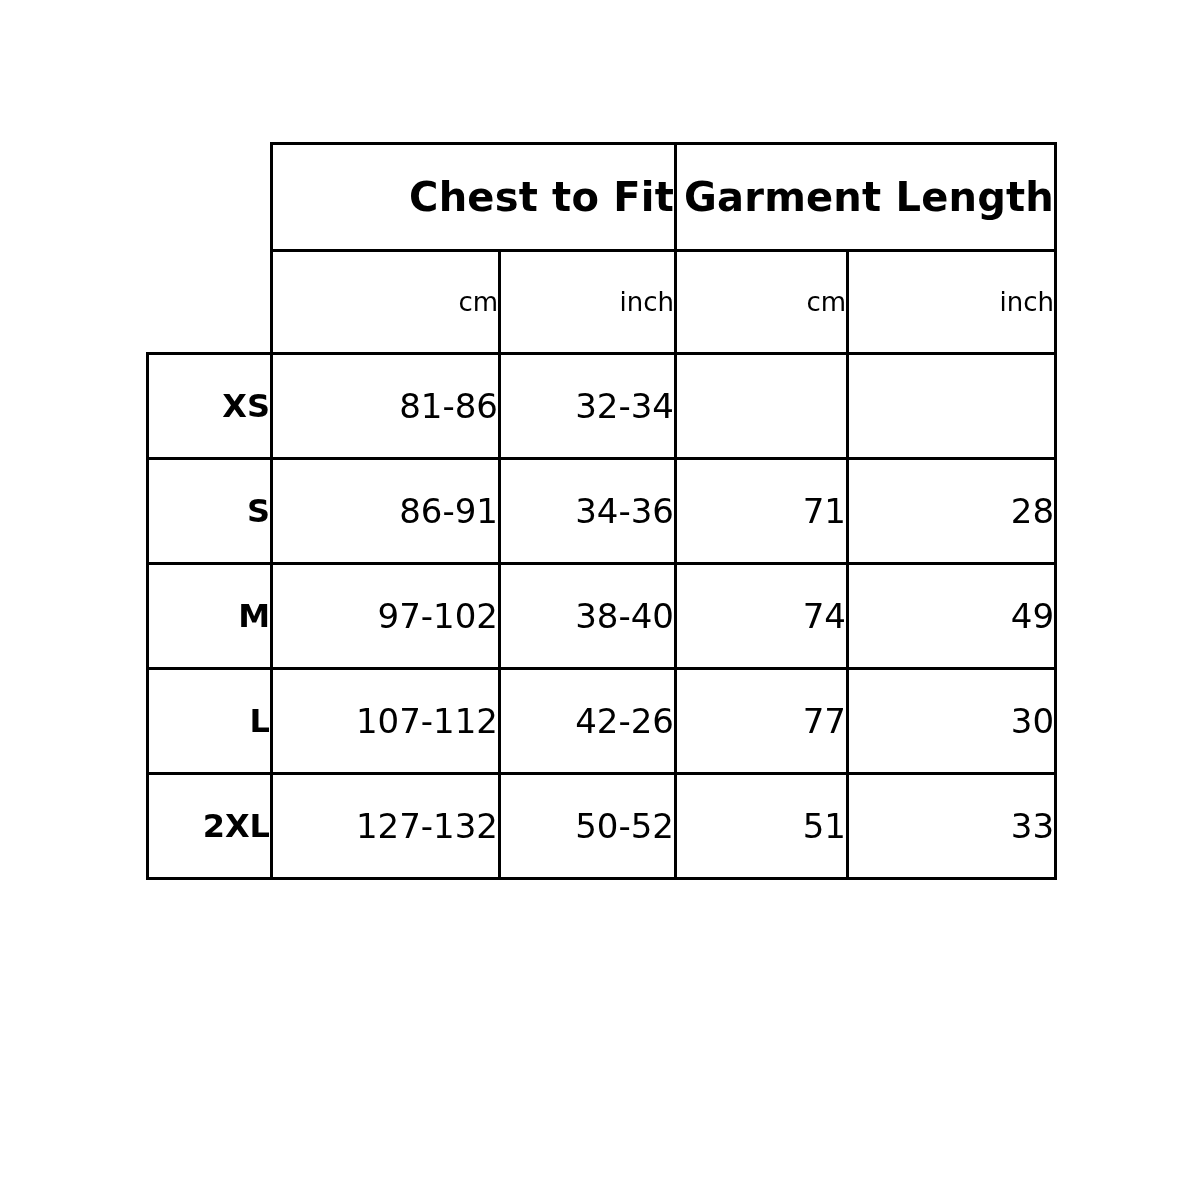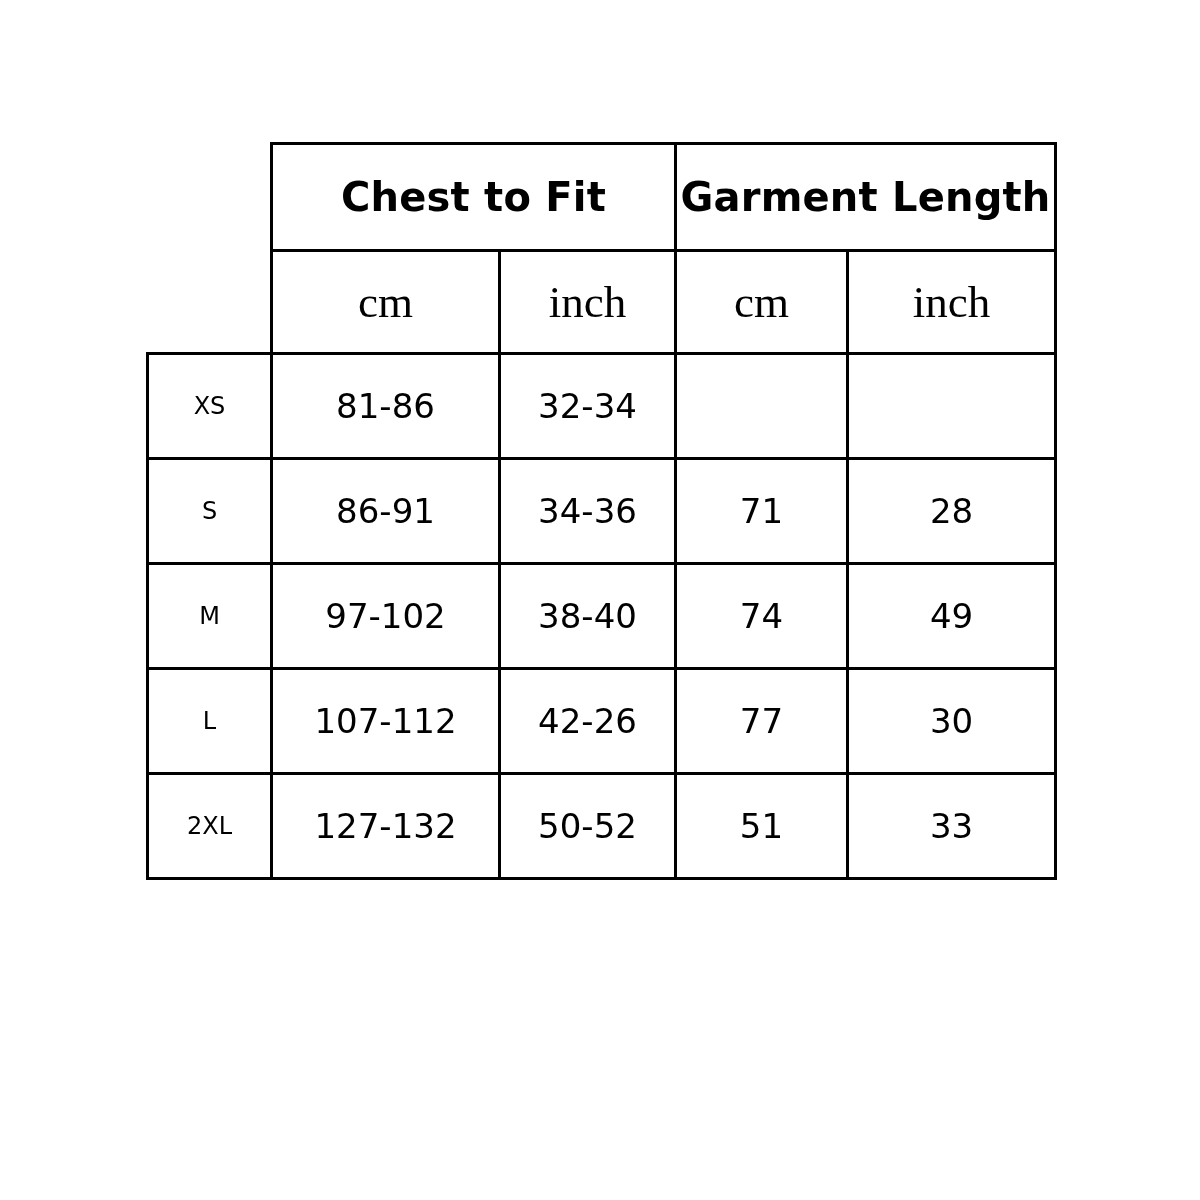--- a/index.html
+++ b/index.html
@@ -24,21 +24,21 @@
     width: 908px;
   }
   table.size-table {
     border-collapse: collapse;
     table-layout: fixed;
     width: 908px;
   }
   table.size-table td,
   table.size-table th {
     border: 3px solid #000000;
-    text-align: center;
+    text-align: right;
     vertical-align: middle;
     color: #000000;
     padding: 0;
   }
   
   col.c-size  { width: 124px; }
   col.c-cm1   { width: 228px; }
   col.c-in1   { width: 176px; }
   col.c-cm2   { width: 172px; }
   col.c-in2   { width: 208px; }
@@ -49,34 +49,33 @@
     font-size: 40px;
     font-weight: bold;
     letter-spacing: 0.2px;
   }
   .no-border {
     border: none !important;
   }
   
   .unit-row td {
     height: 100px;
-    font-size: 45px;
+    font-size: 26px;
     font-weight: normal;
     color: #2b2b2b;
-    font-family: Liberation Serif, serif;
   }
   
   .body-row td {
     height: 102px;
     font-size: 34px;
     font-weight: normal;
   }
   .body-row td.size-cell {
-    font-size: 24px;
-    font-weight: normal;
+    font-size: 32px;
+    font-weight: bold;
   }
 </style>
 </head>
 <body>
 
 <div id="page">
   <div class="table-wrap">
     <table class="size-table">
       <colgroup>
         <col class="c-size">

